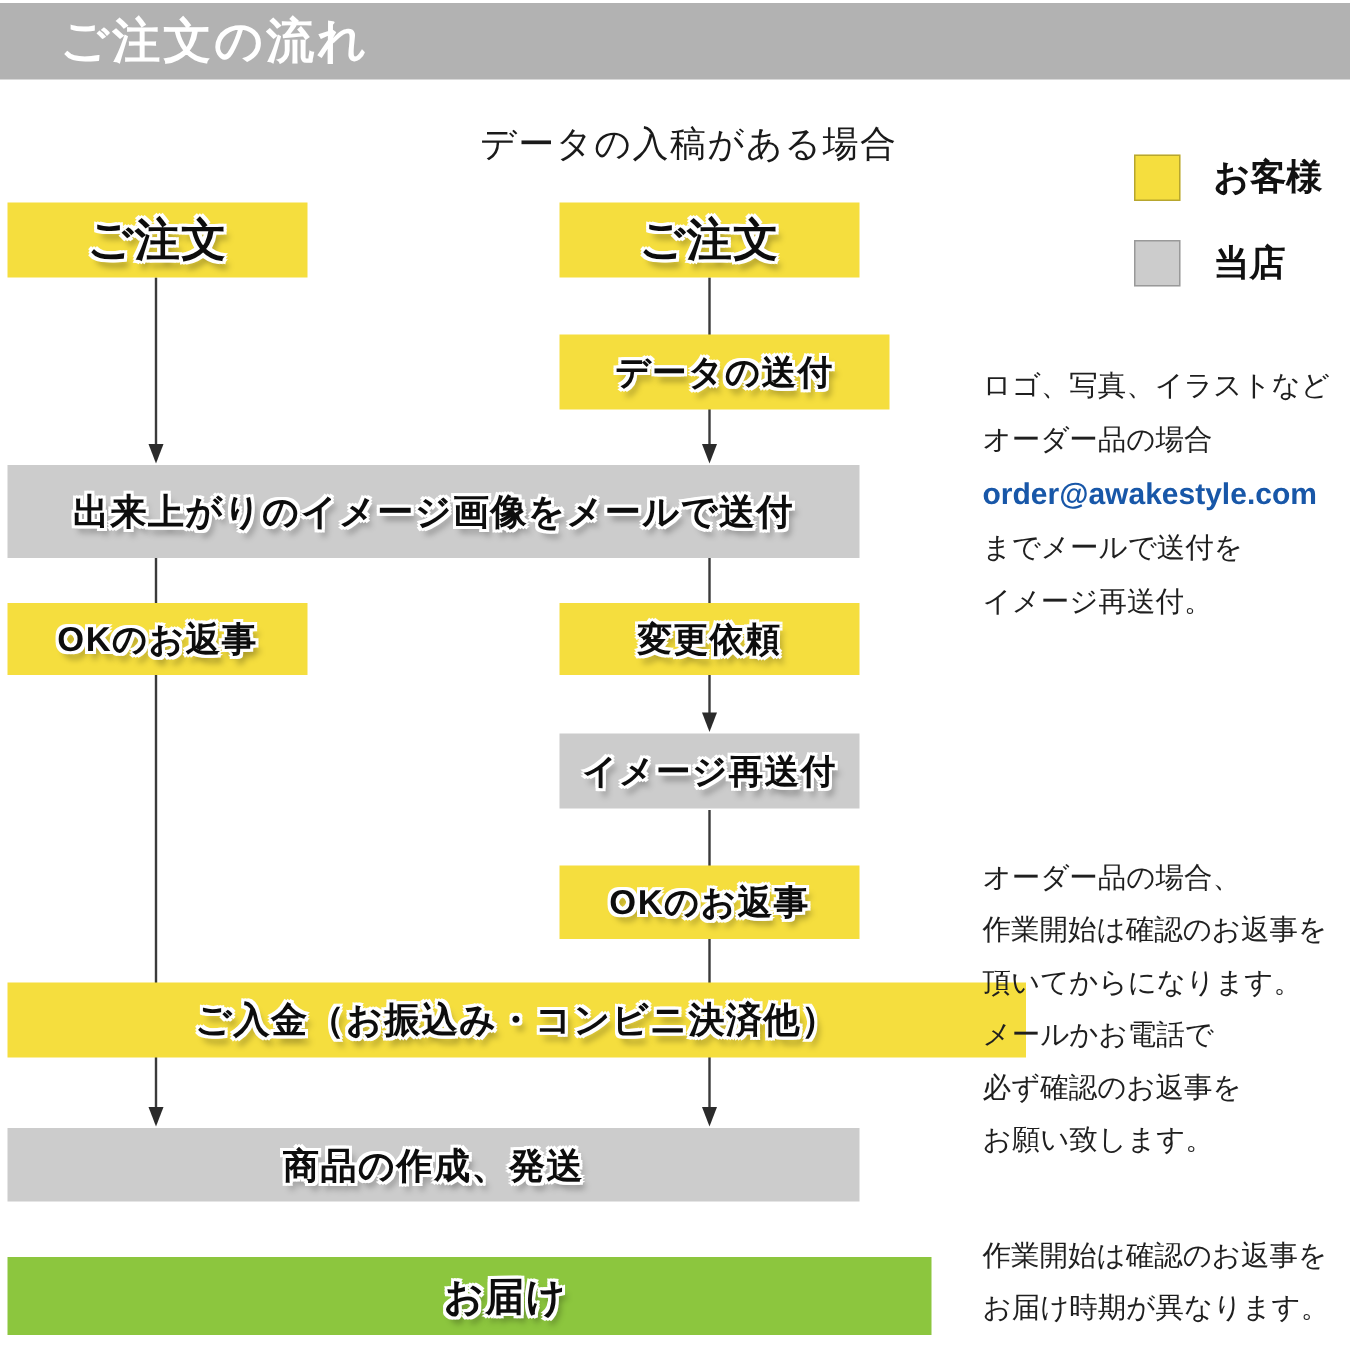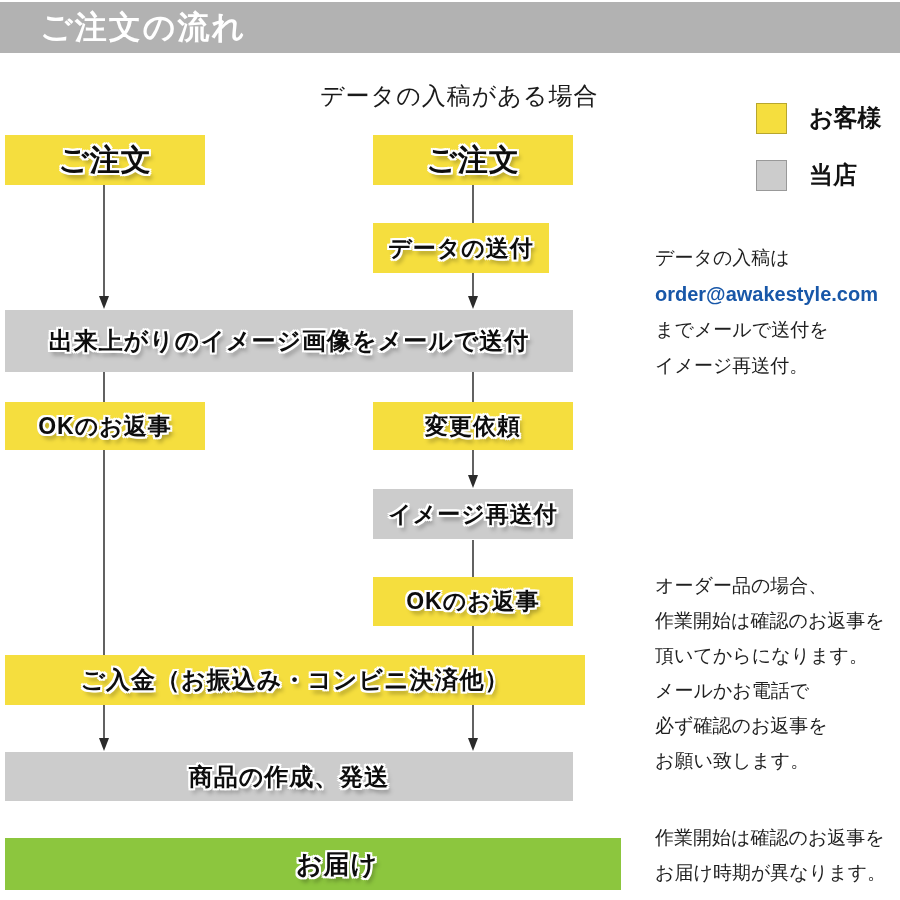--- a/index.html
+++ b/index.html
@@ -38,27 +38,27 @@
       -2px -2px 0 #fff, 0 -2px 0 #fff, 2px -2px 0 #fff,
       -2px  0   0 #fff, 2px  0   0 #fff,
       -2px  2px 0 #fff, 0  2px 0 #fff, 2px 2px 0 #fff,
       3px 5px 4px rgba(0,0,0,0.35);
   }
   .yellow-bg{background:var(--customer-yellow,#F5DE3E);}
   .gray-bg{background:var(--store-gray,#CCCCCC);}
   .green-bg{background:var(--delivery-green,#8CC63E);}
   .b-order-left {left:5px;  top:135px;width:200px;height:50px;font-size:30px;}
   .b-order-mid  {left:373px;top:135px;width:200px;height:50px;font-size:30px;}
-  .b-data-send  {left:373px;top:223px;width:176px;height:50px;font-size:23px;}
+  .b-data-send  {left:373px;top:223px;width:220px;height:50px;font-size:23px;}
   .b-image-mail {left:5px;  top:310px;width:568px;height:62px;font-size:24px;}
   .b-ok-left    {left:5px;  top:402px;width:200px;height:48px;font-size:23px;}
   .b-change     {left:373px;top:402px;width:200px;height:48px;font-size:23px;}
   .b-resend     {left:373px;top:489px;width:200px;height:50px;font-size:23px;}
   .b-ok-mid     {left:373px;top:577px;width:200px;height:49px;font-size:23px;}
-  .b-payment    {left:5px;  top:655px;width:580px;height:50px;font-size:24px;}
+  .b-payment    {left:5px;  top:655px;width:679px;height:50px;font-size:24px;}
   .b-production {left:5px;  top:752px;width:568px;height:49px;font-size:24px;}
   .b-delivery   {left:5px;  top:838px;width:568px;height:52px;font-size:26px;padding-left:48px;}
   
   .note{position:absolute;left:655px;z-index:1;font-size:19px;color:#1f1f1f;white-space:nowrap;}
   .note1{top:240px;line-height:36px;}
   .note2{top:568px;line-height:35px;}
   .note3{top:820px;line-height:35px;}
   .email{font-size:20px;font-weight:bold;color:var(--email-blue,#1857A8);cursor:pointer;}
 </style>
 </head>
@@ -126,21 +126,22 @@
     <span>ご入金（お振込み・コンビニ決済他）</span>
   </div>
   <div class="flow-box gray-bg b-production">
     <span>商品の作成、発送</span>
   </div>
   <div class="flow-box green-bg b-delivery">
     <span>お届け</span>
   </div>
 
   <div class="note note1">
-    <div>データの入稿は</div>
+    <div>ロゴ、写真、イラストなど</div>
+    <div>オーダー品の場合</div>
     <div class="email">order@awakestyle.com</div>
     <div>までメールで送付を</div>
     <div>イメージ再送付。</div>
   </div>
 
   <div class="note note2">
     <div>オーダー品の場合、</div>
     <div>作業開始は確認のお返事を</div>
     <div>頂いてからになります。</div>
     <div>メールかお電話で</div>

